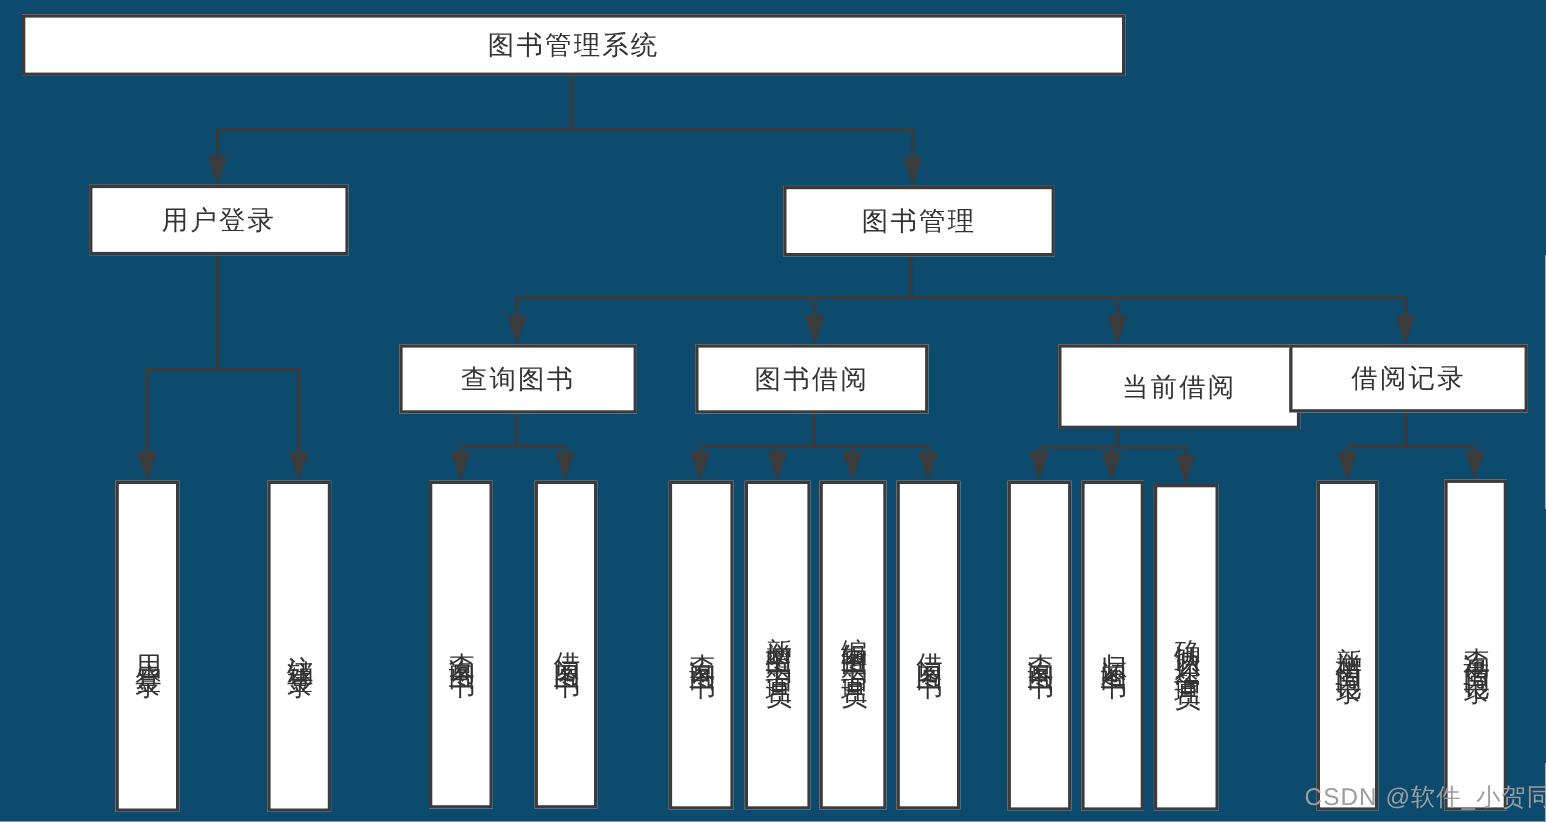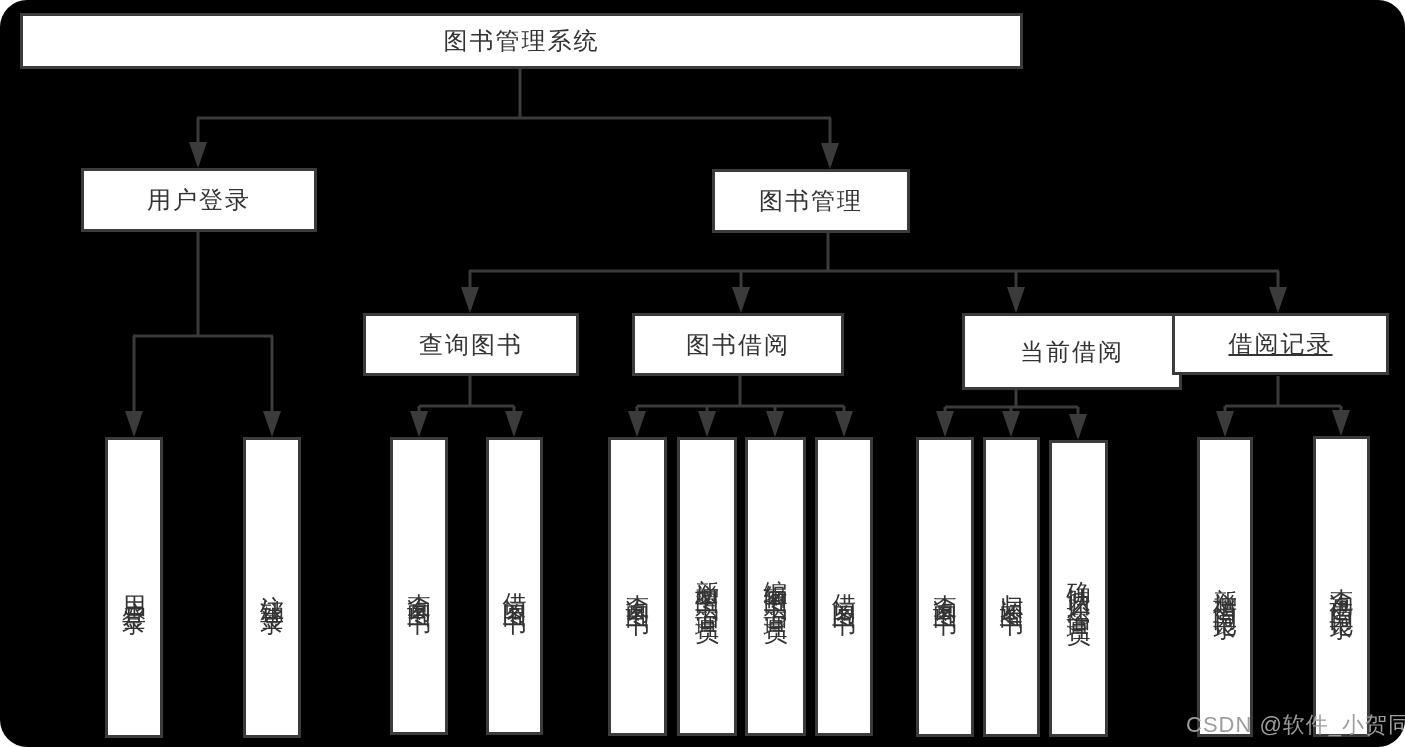--- a/index.html
+++ b/index.html
@@ -1,24 +1,23 @@
 <!DOCTYPE html>
 <html><head>
 <meta charset="utf-8">
 <style>
   html, body { margin: 0; padding: 0; background: #ffffff; }
   .canvas {
     position: relative;
     width: 1405px;
     height: 747px;
-    background: #000000;
+    background: #0c4a6e;
     font-family: "Liberation Sans", sans-serif;
     color: #333333;
     overflow: hidden;
-    border-radius: 27px;
   }
   .connector-svg {
     position: absolute;
     left: 0; top: 0;
     width: 1405px; height: 747px;
     pointer-events: none;
   }
   .box {
     position: absolute;
     box-sizing: border-box;
@@ -107,34 +106,34 @@
     </g>
   </svg>
 
   <div class="box" style="left:20px; top:13px; width:1003px; height:56px;">
     <span>图书管理系统</span>
   </div>
 
   <div class="box" style="left:81px; top:168px; width:236px; height:64px;">
     <span>用户登录</span>
   </div>
-  <div class="box" style="left:712px; top:169px; width:198px; height:64px;">
+  <div class="box" style="left:712px; top:169px; width:247px; height:64px;">
     <span>图书管理</span>
   </div>
 
   <div class="box" style="left:363px; top:313px; width:216px; height:63px;">
     <span>查询图书</span>
   </div>
   <div class="box" style="left:632px; top:313px; width:212px; height:63px;">
     <span>图书借阅</span>
   </div>
   <div class="box" style="left:962px; top:313px; width:220px; height:77px;">
     <span>当前借阅</span>
   </div>
-  <div class="box" style="left:1172px; top:313px; width:217px; height:62px;text-decoration:underline;">
+  <div class="box" style="left:1172px; top:313px; width:217px; height:62px;">
     <span>借阅记录</span>
   </div>
 
   <div class="vbox" style="left:105px; top:437px; width:58px; height:301px;">
     <span class="vtext">用户登录</span>
   </div>
   <div class="vbox" style="left:243px; top:437px; width:58px; height:301px;">
     <span class="vtext">注销登录</span>
   </div>
 

